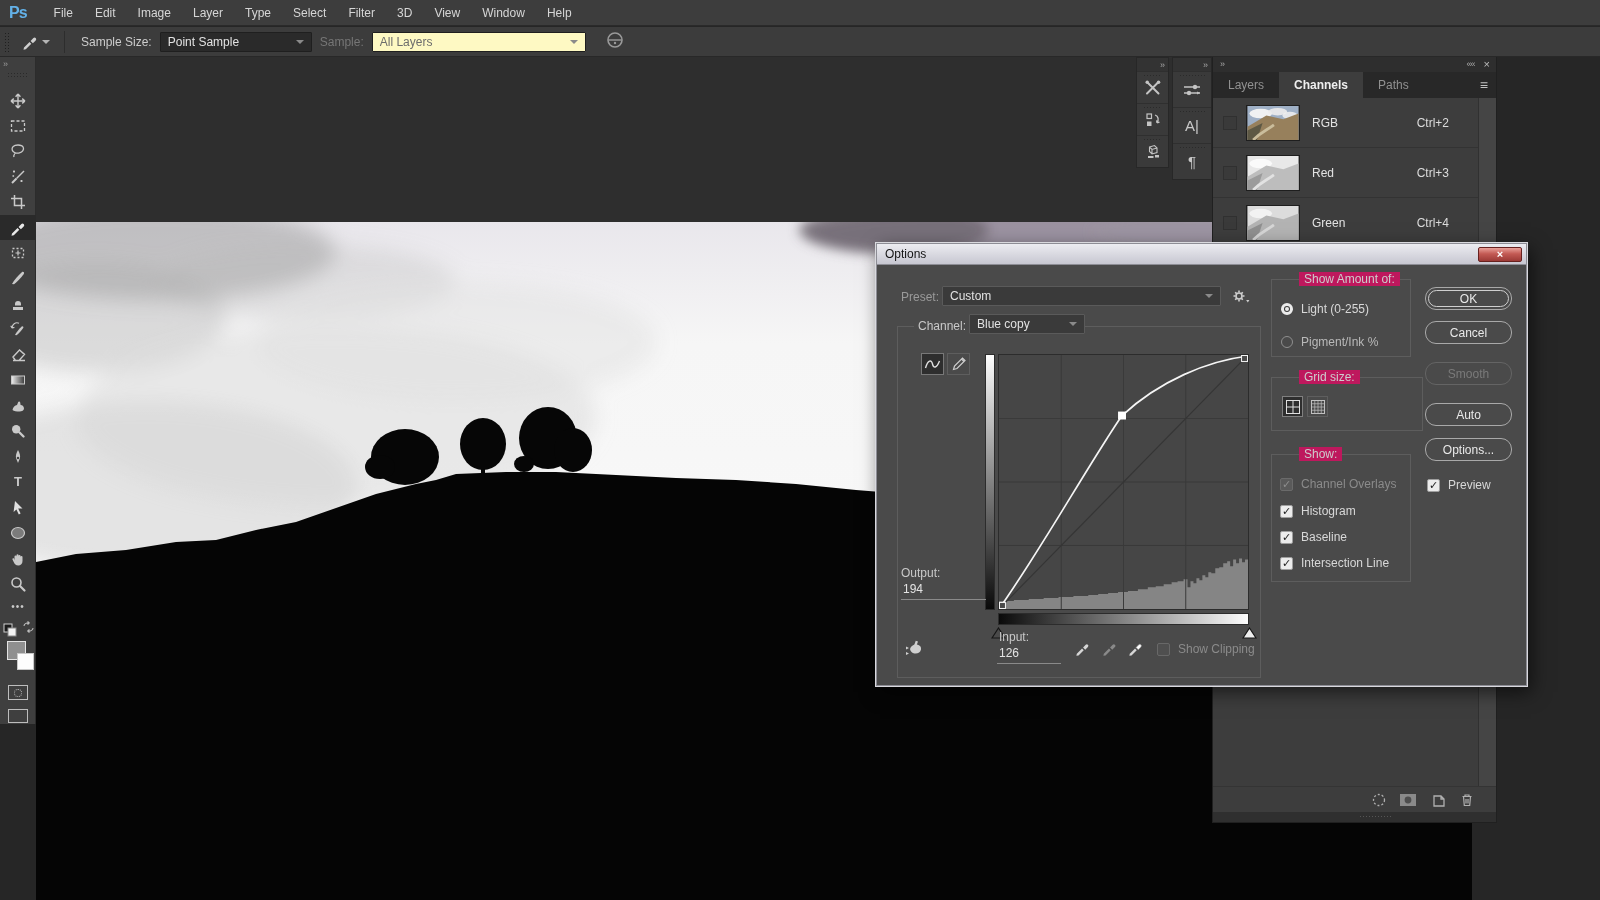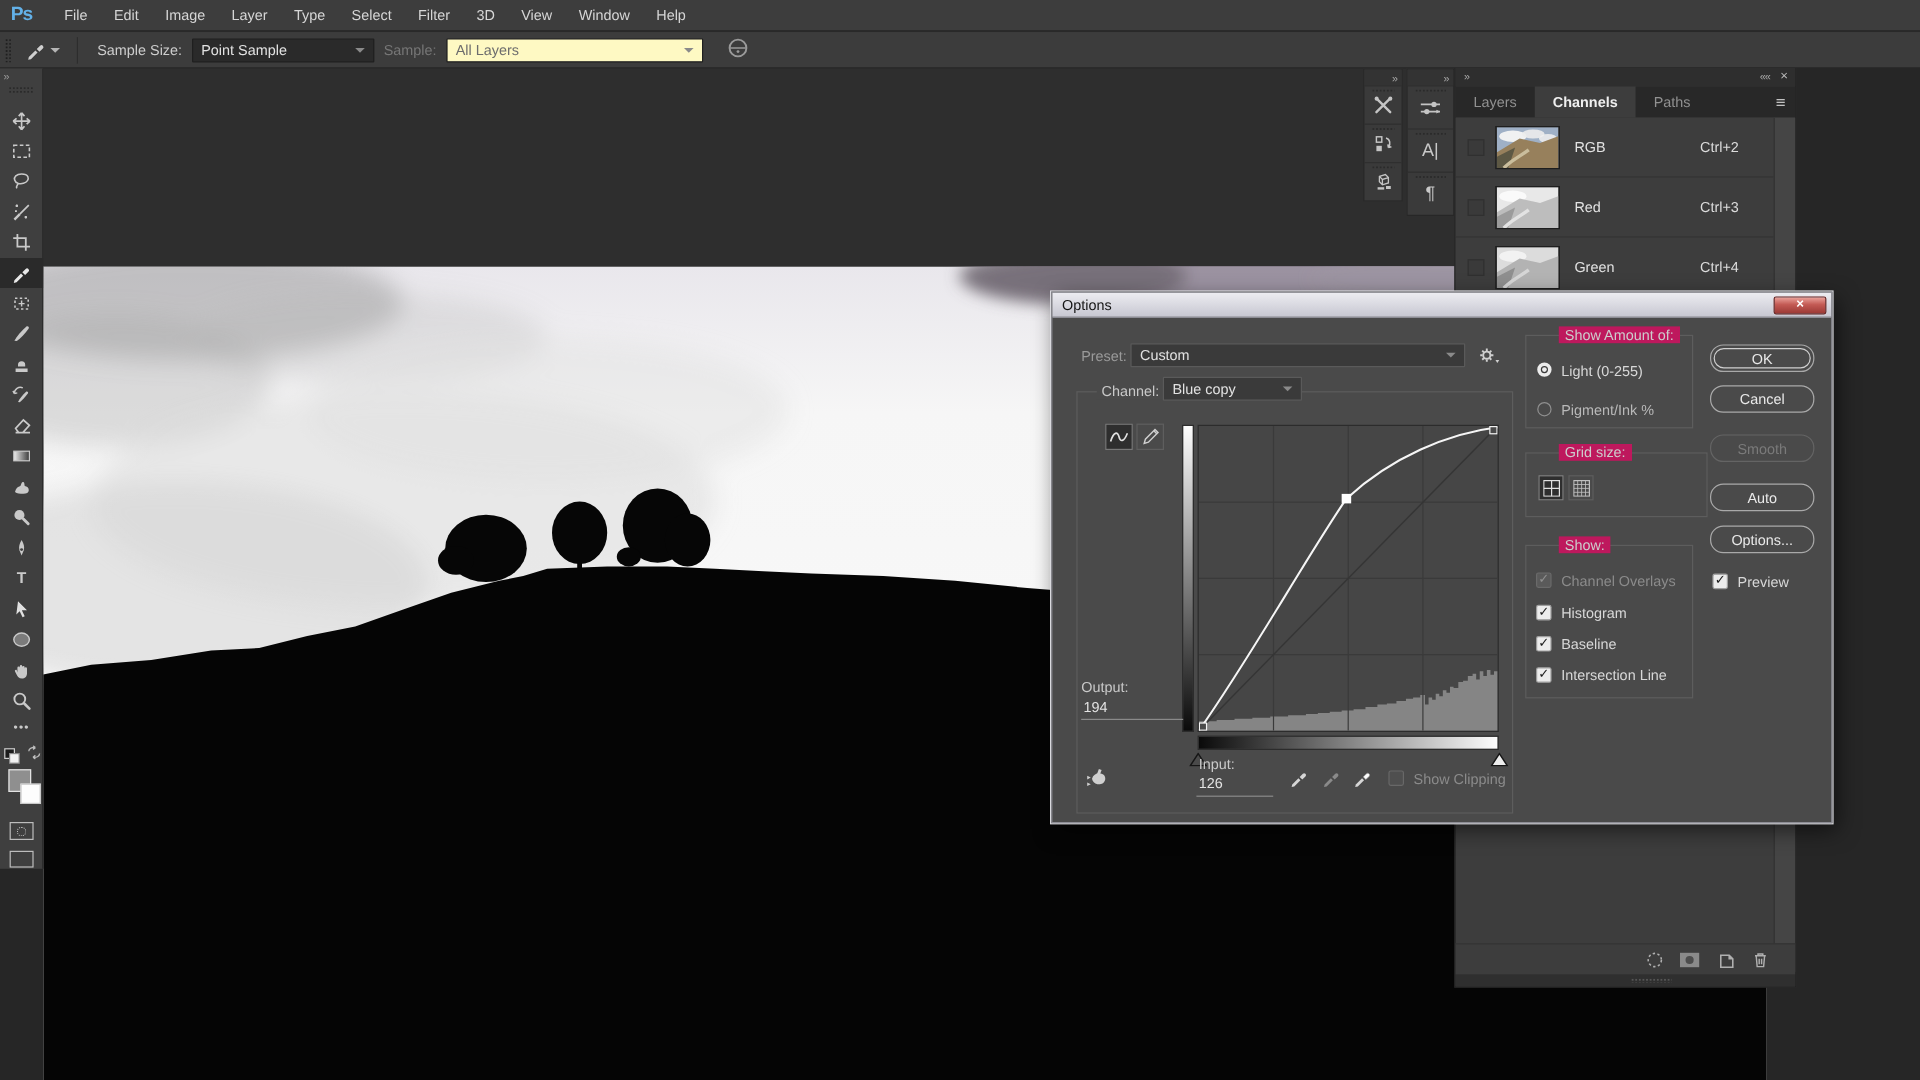--- a/index.html
+++ b/index.html
@@ -104,21 +104,21 @@
   .pill-btn.default::before{content:"";position:absolute;inset:2px;border:1px solid #cfcfcf;border-radius:9px;}
   .pill-btn.disabled{border-color:#646464;color:#7a7a7a;}
   .cb{width:13px;height:13px;border-radius:2px;background:#ececec;border:1px solid #9f9f9f;
     display:inline-flex;align-items:center;justify-content:center;font-size:11px;color:#1c1c1c;line-height:1;}
   .cb.disabled{background:#5a5a5a;border-color:#6a6a6a;color:#8f8f8f;}
   .cb.empty{background:#4f4f4f;border-color:#686868;color:transparent;}
   .radio{width:12px;height:12px;border-radius:50%;display:inline-block;position:relative;}
   .radio.on{border:3px solid #ececec;background:#3a3a3a;}
   .radio.on::after{content:"";position:absolute;left:1px;top:1px;width:4px;height:4px;border-radius:50%;background:#ececec;}
   .radio.off{border:1px solid #8f8f8f;}
-  .inline-row{position:absolute;display:flex;gap:8px;}
+  .inline-row{position:absolute;display:flex;align-items:center;gap:8px;}
   .mode-btn{position:absolute;width:23px;height:22px;border:1px solid #5e5e5e;display:flex;align-items:center;justify-content:center;}
   .mode-btn.selected{background:#2e2e2e;border-color:#787878;}
   .vgrad{position:absolute;left:108px;top:110px;width:10px;height:256px;
     background:linear-gradient(#fdfdfd,#0a0a0a);border:1px solid #2c2c2c;}
   .hgrad{position:absolute;left:121px;top:369px;width:251px;height:12px;
     background:linear-gradient(90deg,#0a0a0a,#fdfdfd);border:1px solid #2c2c2c;}
   .graph-wrap{position:absolute;left:121px;top:110px;width:251px;height:256px;border:1px solid #2c2c2c;background:#464646;}
   .grid-btn{position:absolute;width:21px;height:21px;border:1px solid #5e5e5e;display:flex;align-items:center;justify-content:center;}
   .grid-btn.selected{background:#2e2e2e;border-color:#808080;}
   .tri{position:absolute;}

